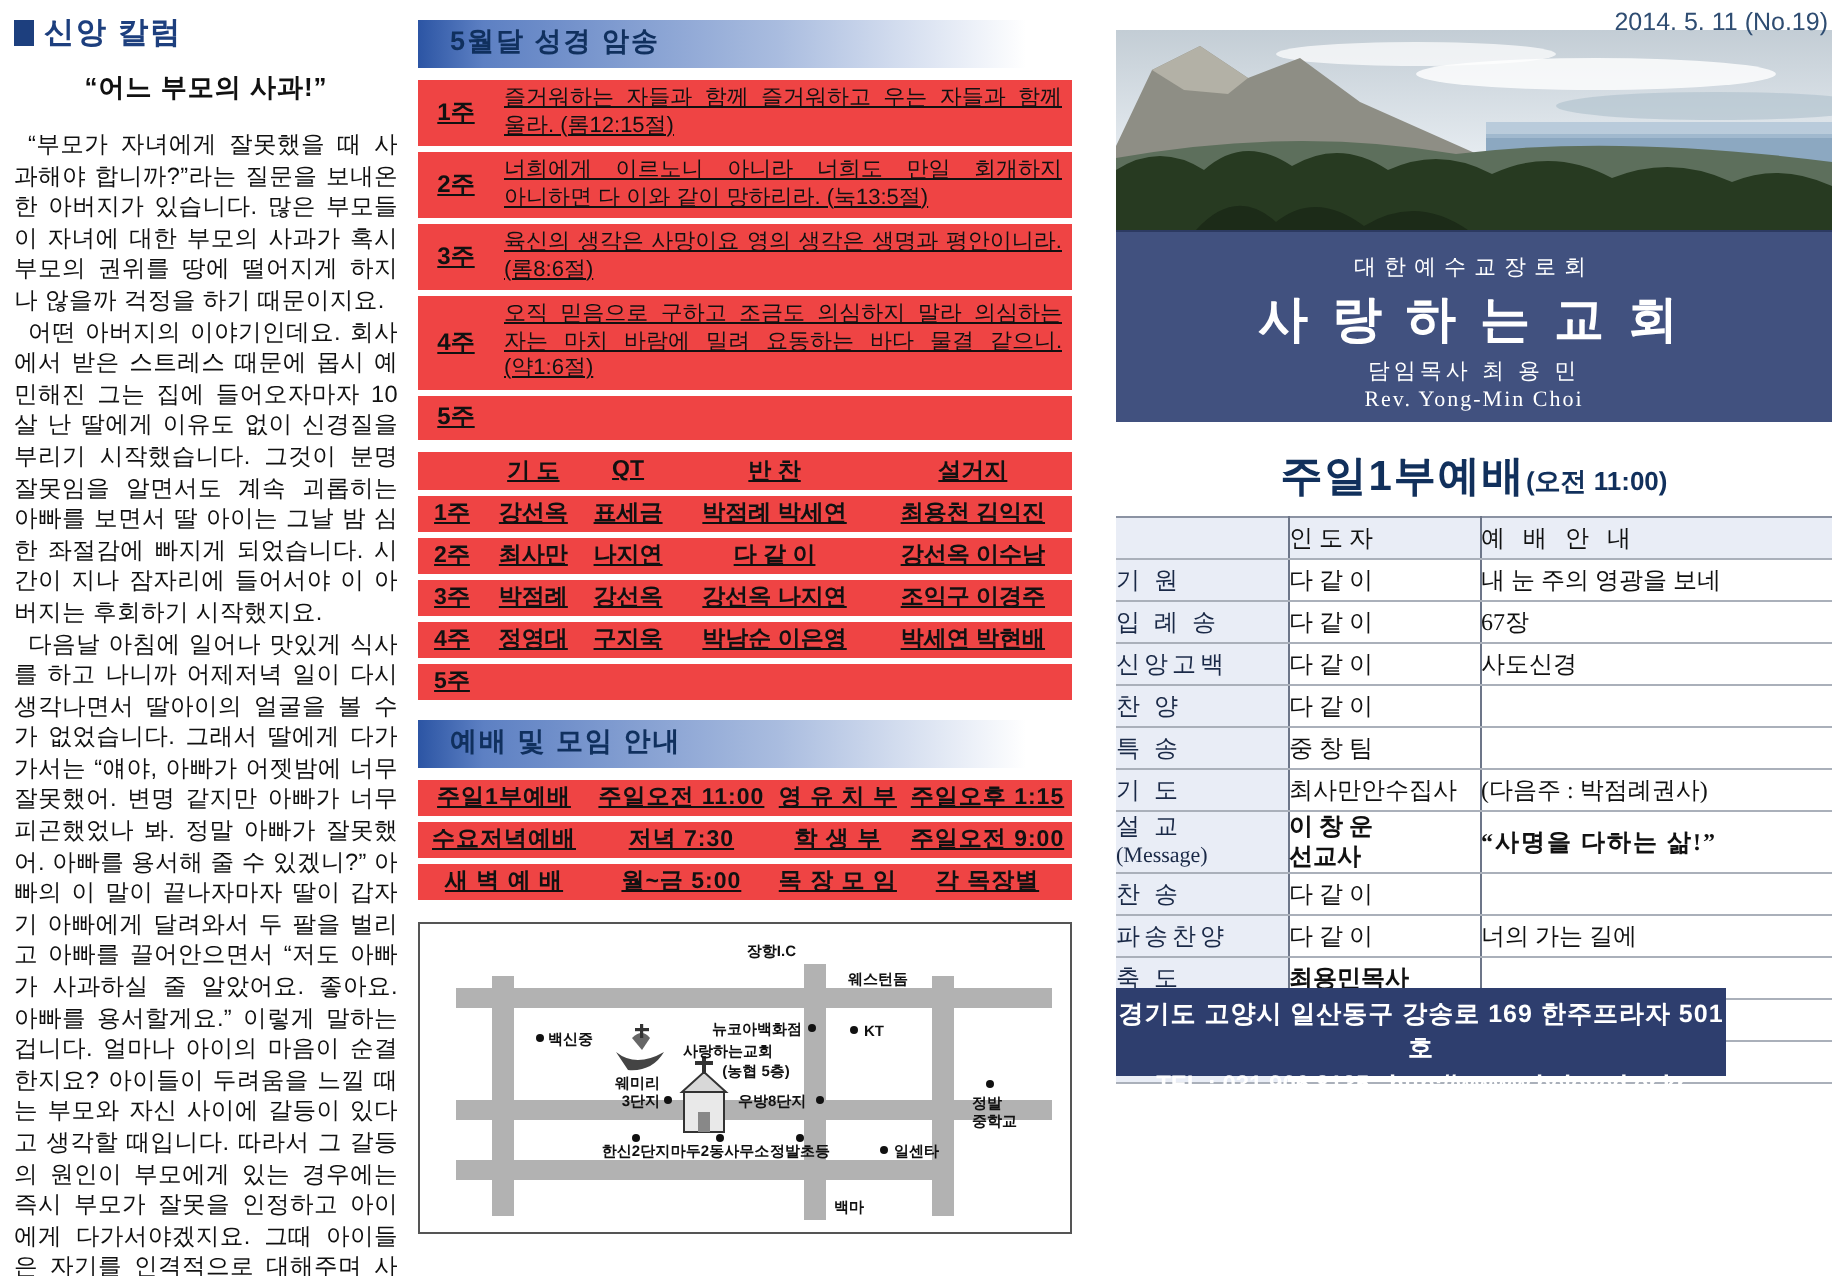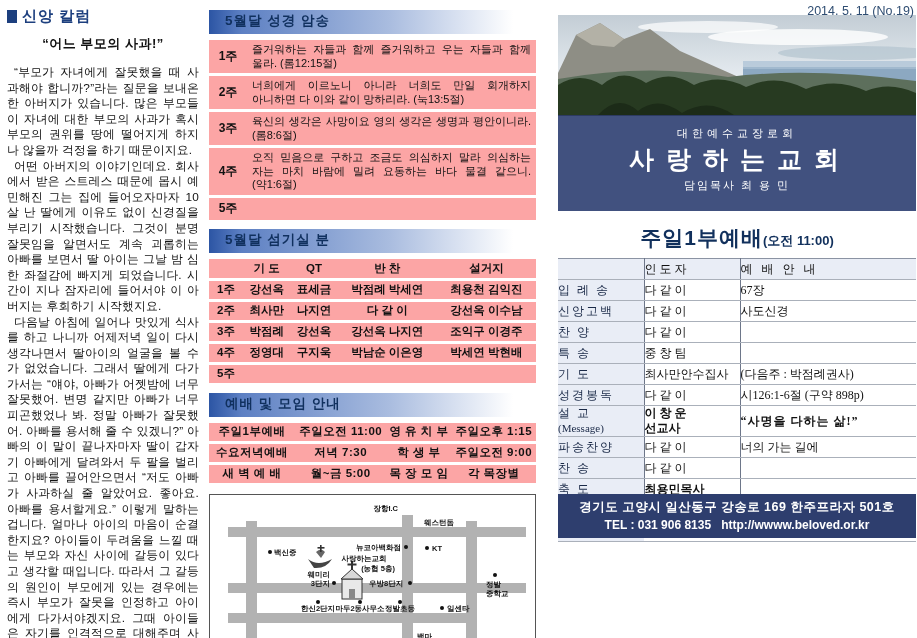--- a/index.html
+++ b/index.html
@@ -22,21 +22,21 @@
   }
 
   
   .col-mid { position:absolute; left:209px; top:10px; width:327px; }
   .sec-header {
     height:24px; line-height:22px; padding-left:16px; margin-bottom:3px;
     background:linear-gradient(90deg,#2c55a4 0%,#5d80c3 10%,#a9bcdf 55%,#ffffff 93%);
     color:#10305e; font-weight:bold; font-size:13.5px; letter-spacing:1px;
   }
   table.mid-tbl { width:100%; border-collapse:separate; border-spacing:0 3px; }
-  table.mid-tbl td, table.mid-tbl th { background:#fca5a5; vertical-align:middle; }
+  table.mid-tbl td, table.mid-tbl th { background:#ef4444; vertical-align:middle;text-decoration:underline; }
   .mem-week { width:38px; text-align:center; font-weight:bold; font-size:12px; }
   .mem-text { font-size:11px; line-height:13.5px; padding:3px 5px; text-align:justify; word-break:keep-all; }
   .mem-empty { height:22px; }
   .srv-tbl th { background:#f0f1f4; font-size:11.5px; font-weight:bold; height:19px; }
   .srv-tbl td { text-align:center; font-size:11.5px; font-weight:bold; height:18px; }
   .srv-week { width:34px; }
   .sch-tbl td { text-align:center; font-size:11.5px; font-weight:bold; height:18px; letter-spacing:0.5px; }
   .sch-name { width:86px; }
   .map-box { margin-top:8px; border:1px solid #555; background:#fff; padding:2px; }
   .map-box svg { display:block; }
@@ -65,21 +65,21 @@
   table.worship td { border-bottom:1px solid #aab0ba; font-size:12px; height:21px; text-align:left; }
   td.w-label { width:86px; background:#e9edf6; letter-spacing:2px; color:#1a2947; }
   td.w-leader { width:96px; border-left:1px solid #6d7689; border-right:1px solid #6d7689; }
   td.w-content { }
   .w-sermon-row td { height:54px; }
   .w-two-line span { display:block; line-height:15px; }
   .w-msg { font-size:17px; font-weight:bold; letter-spacing:1px; }
   .w-bold { font-weight:bold; }
   .w-lunch { font-weight:bold; letter-spacing:4px; font-size:13px; }
   .addr-bar {
-    position:absolute; left:0; bottom:4px; width:358px; height:44px; background:#2e3e6e;
+    position:absolute; left:0; bottom:4px; width:305px; height:44px; background:#2e3e6e;
     color:#fff; text-align:center; padding-top:5px;
   }
   .addr-line1 { font-size:12.5px; font-weight:bold; letter-spacing:0.5px; }
   .addr-line2 { font-size:12px; font-weight:bold; margin-top:2px; }
   .addr-line2 .url { font-family:"Liberation Sans",sans-serif; }
 </style>
 </head>
 <body>
 
 <div class="col-left">
@@ -116,21 +116,20 @@
       <td class="mem-week">4주</td>
       <td class="mem-text">오직 믿음으로 구하고 조금도 의심하지 말라 의심하는 자는 마치 바람에 밀려 요동하는 바다 물결 같으니. (약1:6절)</td>
     </tr>
     <tr>
       <td class="mem-week mem-empty">5주</td>
       <td class="mem-text"></td>
     </tr>
   </tbody>
     </table>
 
-  <div class="sec-header" style="margin-top:6px;">5월달 섬기실 분</div>
   <table class="mid-tbl srv-tbl">
     <tbody>
         <tr>
       <th class="srv-week"></th>
       <th>기 도</th>
       <th>QT</th>
       <th>반 찬</th>
       <th>설거지</th>
     </tr>
     <tr>
@@ -274,34 +273,40 @@
       <path d="M0,64 Q90,48 170,62 Q250,52 358,66 L358,78 L0,78 Z" fill="#5d6f5c"></path>
       <path d="M0,100 L0,70 Q22,56 44,70 Q64,52 88,68 Q112,54 136,70 Q162,58 188,72 Q218,58 248,74 Q278,62 308,76 Q332,66 358,78 L358,100 Z" fill="#273a21"></path>
       <path d="M40,100 Q60,78 80,96 Q100,80 124,98 Q150,82 176,100 Z" fill="#1c2b18"></path>
     </svg>
   </div>
 
   <div class="church-panel">
     <div class="cp-denom">대한예수교장로회</div>
     <div class="cp-name">사랑하는교회</div>
     <div class="cp-pastor">담임목사 최  용  민</div>
+    <div class="cp-en">Rev. Yong-Min Choi</div>
   </div>
 
   <div class="svc-title">
     <span class="big">주일1부예배</span><span class="small">(오전 11:00)</span>
   </div>
 
   <table class="worship">
     <tbody>
         <tr>
       <td class="w-label"></td>
       <td class="w-leader" style="background:#e9edf6;">인 도 자</td>
       <td class="w-content" style="background:#e9edf6; letter-spacing:3px;">예 배 안 내</td>
     </tr>
     <tr>
+      <td class="w-label">기  원</td>
+      <td class="w-leader">다 같 이</td>
+      <td class="w-content">내 눈 주의 영광을 보네</td>
+    </tr>
+    <tr>
       <td class="w-label">입 례 송</td>
       <td class="w-leader">다 같 이</td>
       <td class="w-content">67장</td>
     </tr>
     <tr>
       <td class="w-label">신앙고백</td>
       <td class="w-leader">다 같 이</td>
       <td class="w-content">사도신경</td>
     </tr>
     <tr>
@@ -311,46 +316,41 @@
     </tr>
     <tr>
       <td class="w-label">특  송</td>
       <td class="w-leader">중 창 팀</td>
       <td class="w-content"></td>
     </tr>
     <tr>
       <td class="w-label">기  도</td>
       <td class="w-leader">최사만안수집사</td>
       <td class="w-content">(다음주 : 박점례권사)</td>
-    </tr>
-    <tr>
-      <td class="w-label">성경봉독</td>
-      <td class="w-leader">다 같 이</td>
-      <td class="w-content">시126:1-6절 (구약 898p)</td>
     </tr>
     <tr class="w-sermon-row">
       <td class="w-label w-two-line">
         <span>설  교</span>
         <span style="letter-spacing:0; font-size:11px;">(Message)</span>
       </td>
       <td class="w-leader w-two-line w-bold">
         <span>이 창 운</span>
         <span>선교사</span>
       </td>
       <td class="w-content w-msg">“사명을 다하는 삶!”</td>
     </tr>
     <tr>
+      <td class="w-label">찬  송</td>
+      <td class="w-leader">다 같 이</td>
+      <td class="w-content"></td>
+    </tr>
+    <tr>
       <td class="w-label">파송찬양</td>
       <td class="w-leader">다 같 이</td>
       <td class="w-content">너의 가는 길에</td>
-    </tr>
-    <tr>
-      <td class="w-label">찬  송</td>
-      <td class="w-leader">다 같 이</td>
-      <td class="w-content"></td>
     </tr>
     <tr>
       <td class="w-label">축  도</td>
       <td class="w-leader w-bold">최용민목사</td>
       <td class="w-content"></td>
     </tr>
     <tr>
       <td class="w-label">광  고</td>
       <td class="w-leader">표세금성도</td>
       <td class="w-content">주보를 참고하세요.</td>

